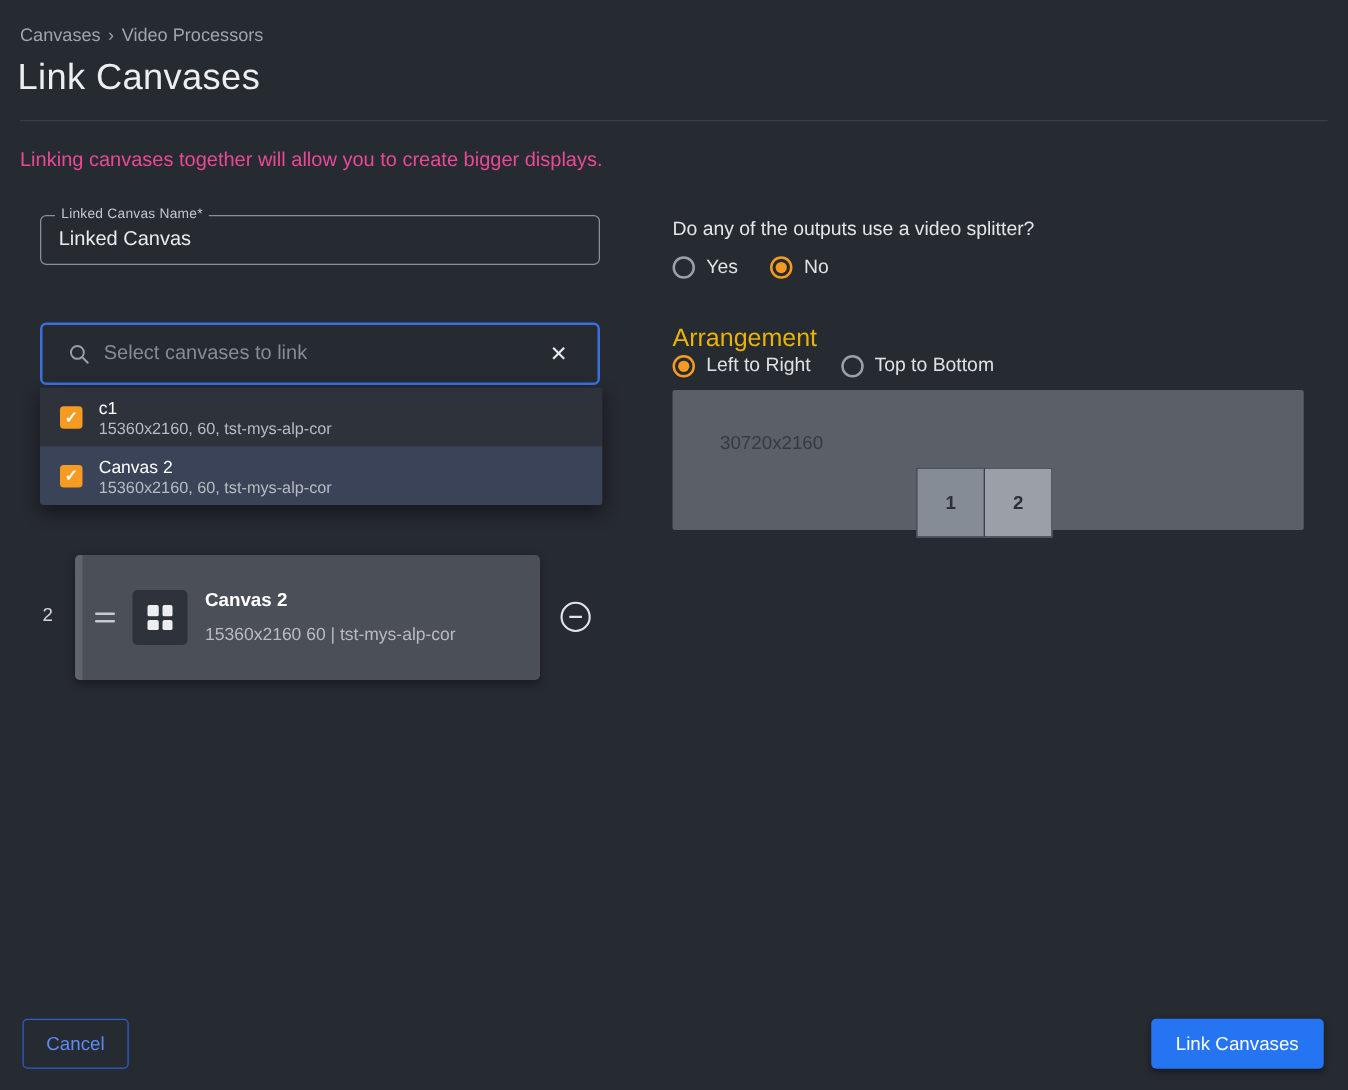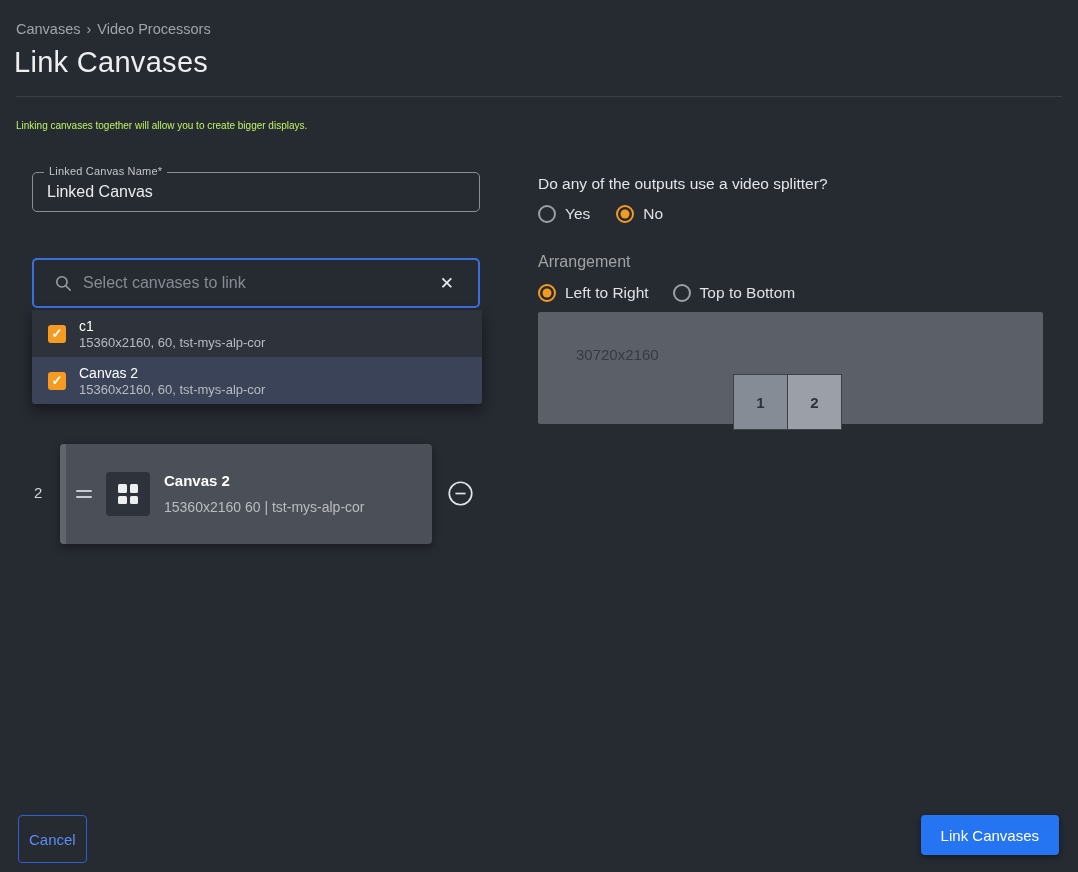--- a/index.html
+++ b/index.html
@@ -11,21 +11,21 @@
     position:relative;
     overflow:hidden;
   }
 
   
   .breadcrumb { position:absolute; left:16px; top:21px; font-size:14.5px; color:#a0a5ab; }
   .breadcrumb span { cursor:default; }
   .breadcrumb .sep { margin:0 6px; }
   .page-title { position:absolute; left:14px; top:46px; font-size:29px; font-weight:500; color:#eceeef; letter-spacing:.3px; }
   .divider { position:absolute; left:16px; right:16px; top:96px; border-top:1px solid #3a3f46; }
-  .page-subtitle { position:absolute; left:16px; top:120px; font-size:10px; color:#bef264; }
+  .page-subtitle { position:absolute; left:16px; top:120px; font-size:16px; color:#ec4899; }
 
   
   .name-field {
     position:absolute; left:32px; top:172px; width:448px; height:40px;
     border:1px solid #8a8f96; border-radius:5px;
   }
   .name-field .nf-label {
     position:absolute; top:-8px; left:11px; background:#262a31; padding:0 5px;
     font-size:11px; color:#c3c7cb; letter-spacing:.2px;
   }
@@ -95,41 +95,41 @@
   .radio-row .grp { display:flex; align-items:center; gap:9px; cursor:pointer; }
   .radio { width:18px; height:18px; border-radius:50%; flex:none; position:relative; }
   .radio.off { border:2px solid #9aa0a7; }
   .radio.on  { border:2px solid #f59b22; }
   .radio.on::after {
     content:""; position:absolute; left:50%; top:50%; width:9px; height:9px;
     transform:translate(-50%,-50%); border-radius:50%; background:#f59b22;
   }
   .row1 { left:538px; top:205px; }
   .row1 .grp + .grp { margin-left:26px; }
-  .arr-label { position:absolute; left:538px; top:253px; font-size:16px; color:#a3a3a3; }
+  .arr-label { position:absolute; left:538px; top:260px; font-size:20px; color:#eab308; }
   .row2 { left:538px; top:284px; }
   .row2 .grp + .grp { margin-left:24px; }
 
   .preview-panel {
     position:absolute; left:538px; top:312px; width:505px; height:112px;
     background:#5a5f68; border-radius:2px;
   }
   .preview-res { position:absolute; left:38px; top:34px; font-size:15px; color:#363b43; }
   .tiles { position:absolute; left:195px; top:62px; display:flex; }
   .tile {
     width:55px; height:56px; border:1px solid #3c4048;
     display:flex; align-items:center; justify-content:center;
     font-size:15px; font-weight:bold; color:#2e3238;
   }
   .tile.t0 { background:#868c95; }
   .tile.t1 { background:#9ba0a8; margin-left:-1px; }
 
   
   .cancel-btn {
-    position:absolute; left:18px; top:815px; height:48px; padding:0 10px;
+    position:absolute; left:18px; top:815px; height:40px; padding:0 18px;
     background:transparent; border:1px solid #2c5fd0; border-radius:4px;
     color:#5d8bf5; font-size:15px; font-family:inherit; cursor:pointer;
   }
   .submit-btn {
     position:absolute; right:19px; top:815px; height:40px; padding:0 20px;
     background:#2574f2; border:none; border-radius:4px;
     color:#ffffff; font-size:15px; font-family:inherit; cursor:pointer;
     box-shadow:0 2px 6px rgba(0,0,0,.4);
   }
 </style>

